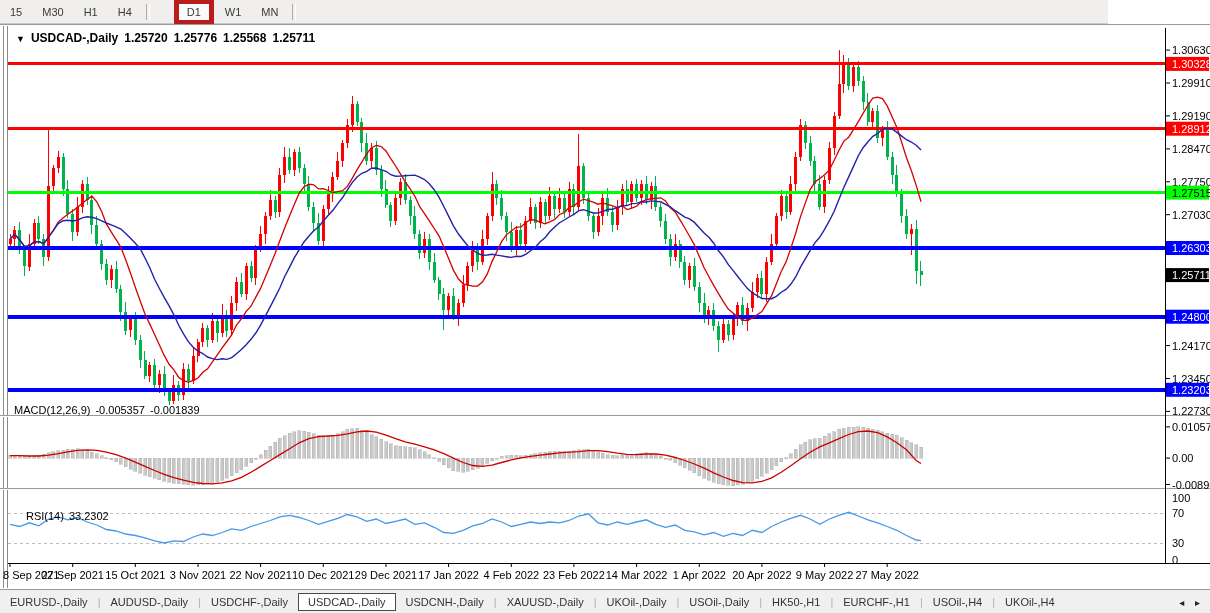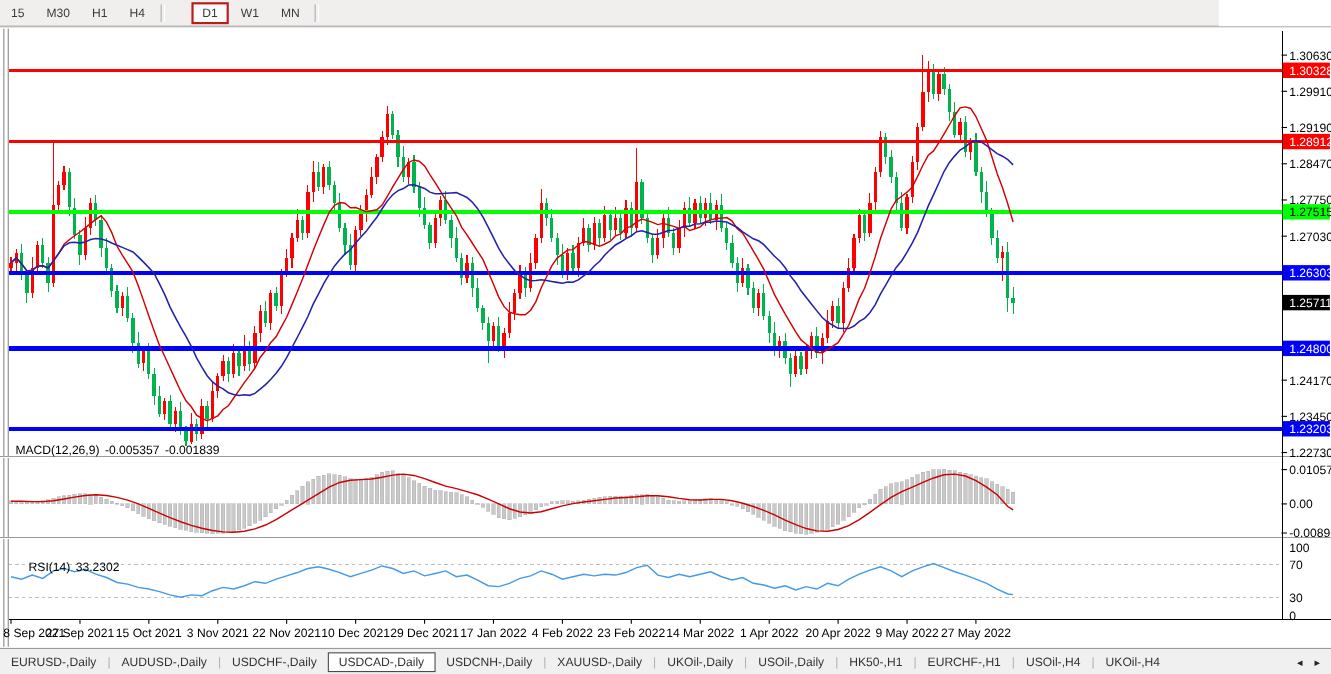--- a/index.html
+++ b/index.html
@@ -2,21 +2,21 @@
 <html><head>
 <meta charset="utf-8">
 <style>
   html,body{margin:0;padding:0;background:#fff;}
   .screen{position:relative;width:1210px;height:613px;background:#ffffff;overflow:hidden;
           font-family:"Liberation Sans",sans-serif;-webkit-font-smoothing:none;}
   
   .toolbar{position:absolute;left:0;top:0;width:1108px;height:23px;background:#f0efed;
            border-bottom:1px solid #c8c8c8;display:flex;align-items:center;font-size:11px;color:#3a3a3a;}
   .tfbtn{padding:3px 9px;margin:0 1px;cursor:default;}
-  .tfbtn.active{background:#fafafa;border:2px solid #b91c1c;padding:2px 8px;margin-left:20px;}
+  .tfbtn.active{background:#fafafa;border:5px solid #b91c1c;padding:2px 8px;margin-left:20px;}
   .tfsep{width:2px;height:16px;border-left:1px solid #aeaeae;border-right:1px solid #ffffff;margin:0 4px;}
   .frame-top{position:absolute;left:0;top:24px;width:1210px;height:1px;background:#9a9a9a;}
   .frame-top2{position:absolute;left:0;top:25px;width:1210px;height:1px;background:#ffffff;}
   .frame-l1{position:absolute;left:3px;top:26px;width:1px;height:562px;background:#8a8a8a;}
   .frame-l2{position:absolute;left:7px;top:26px;width:1px;height:562px;background:#8a8a8a;}
   .title{position:absolute;left:16px;top:31px;font-size:12px;font-weight:bold;color:#000;}
   .title .tri{font-size:9px;margin-right:6px;}
   .title span{margin-right:6px;}
   .indlabel{position:absolute;font-size:11px;color:#000;}
   .indlabel span{margin-right:5px;}
@@ -725,20 +725,23 @@
         <text x="699.3" y="579" font-size="11" fill="#000" text-anchor="middle">1 Apr 2022</text>
         <line x1="761.9" x2="761.9" y1="563" y2="567" stroke="#000"></line>
         <text x="761.9" y="579" font-size="11" fill="#000" text-anchor="middle">20 Apr 2022</text>
         <line x1="824.6" x2="824.6" y1="563" y2="567" stroke="#000"></line>
         <text x="824.6" y="579" font-size="11" fill="#000" text-anchor="middle">9 May 2022</text>
         <line x1="887.2" x2="887.2" y1="563" y2="567" stroke="#000"></line>
         <text x="887.2" y="579" font-size="11" fill="#000" text-anchor="middle">27 May 2022</text>
       </g>
     </svg>
 
+  <div class="title">
+    <span class="tri">▼</span><span>USDCAD-,Daily</span><span>1.25720</span><span>1.25776</span><span>1.25568</span><span>1.25711</span>
+  </div>
 
   <div class="indlabel" style="left:14px;top:404px;">
     <span>MACD(12,26,9)</span><span>-0.005357</span><span>-0.001839</span>
   </div>
   <div class="indlabel" style="left:26px;top:494px;margin-top:16px;">
     <span>RSI(14)</span><span>33.2302</span>
   </div>
 
   <div class="tabbar" id="tabbar">
       <div class="tab">EURUSD-,Daily</div>

